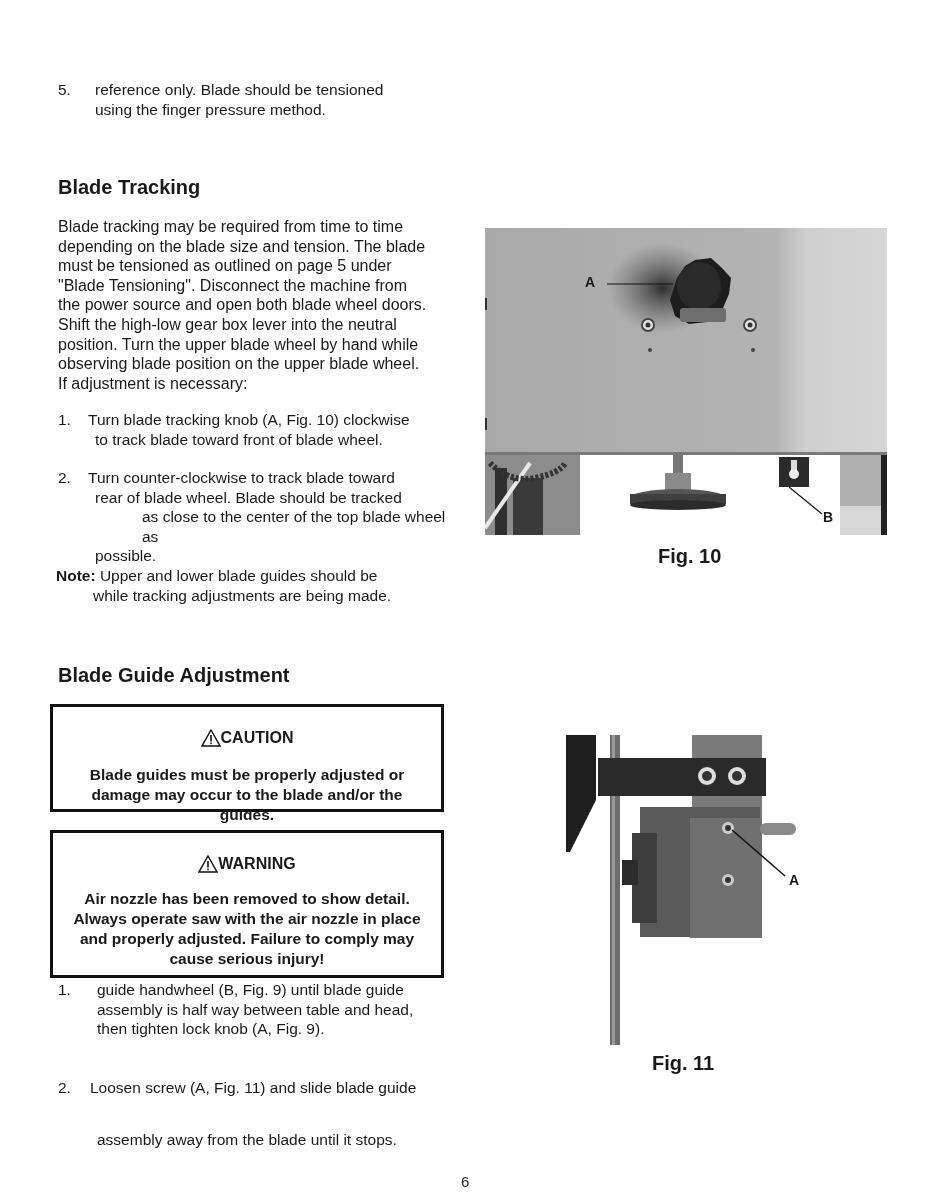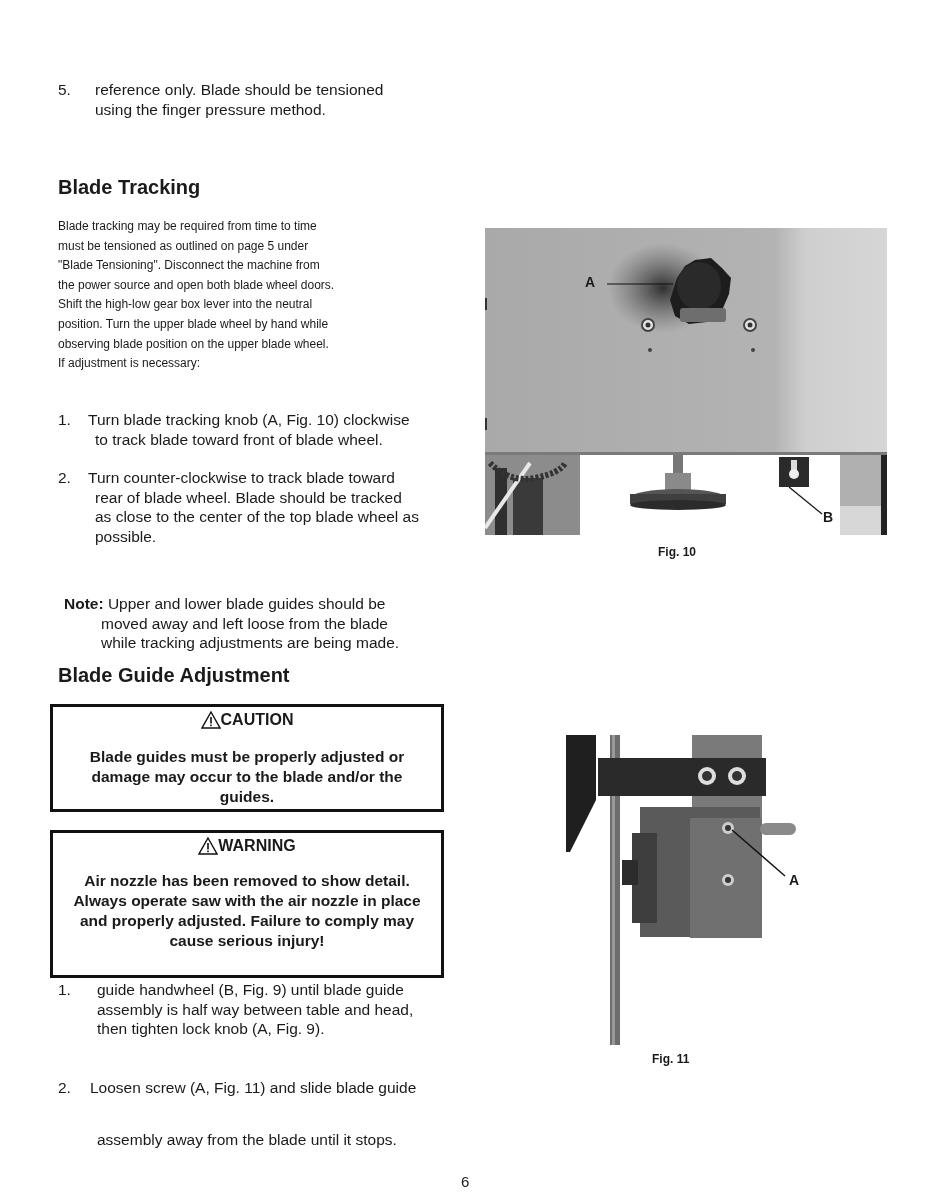--- a/index.html
+++ b/index.html
@@ -1,45 +1,46 @@
 <!DOCTYPE html>
 <html><head>
 <meta charset="utf-8">
 <style>
   html, body { margin:0; padding:0; background:#ffffff; }
   body { width:934px; height:1200px; position:relative; overflow:hidden;
          font-family:"Liberation Sans", sans-serif; color:#1a1a1a; }
   .abs { position:absolute; }
-  .p { font-size:12px; line-height:19.6px; margin:0; }
+  .p { font-size:16px; line-height:19.6px; margin:0; }
   .item { position:absolute; font-size:15.5px; line-height:19.6px; }
   .item .num { position:absolute; left:0; top:0; }
   .h2 { font-size:20px; font-weight:bold; margin:0; }
   .box { position:absolute; border:3px solid #111; box-sizing:border-box; text-align:center; font-weight:bold; font-size:15.5px; line-height:20px; }
-  .box .head { display:flex; align-items:center; justify-content:center; margin-top:3px; font-size:16px; }
+  .box .head { display:flex; align-items:center; justify-content:center; margin-top:21px; font-size:16px; }
   .box .body { margin-top:18px; padding:0 10px; }
   .tri { width:20px; height:18px; }
-  .caption { position:absolute; font-weight:bold; font-size:12px; }
+  .caption { position:absolute; font-weight:bold; font-size:20px; }
   .callout { position:absolute; font-weight:bold; font-size:14px; }
   .pagenum { position:absolute; left:461px; top:1173px; font-size:15px; }
 </style>
 </head>
 <body>
 
 <div class="item" style="left:58px; top:80px; width:400px;">
   <span class="num">5.</span>
   <div style="padding-left:30px;">
     <div style="padding-left:7px;">reference only.  Blade should be tensioned</div>
     <div style="padding-left:7px;">using the finger pressure method.</div>
   </div>
 </div>
 
 <div class="abs h2" style="left:58px; top:176px;">Blade Tracking</div>
 
 <div class="abs p" style="left:58px; top:217px; width:400px;">
   <div>Blade tracking may be required from time to time</div>
+  <div>depending on the blade size and tension.  The blade</div>
   <div>must be tensioned as outlined on page 5 under</div>
   <div>"Blade Tensioning".  Disconnect the machine from</div>
   <div>the power source and open both blade wheel doors.</div>
   <div>Shift the high-low gear box lever into the neutral</div>
   <div>position.  Turn the upper blade wheel by hand while</div>
   <div>observing blade position on the upper blade wheel.</div>
   <div>If adjustment is necessary:</div>
 </div>
 
 <div class="item" style="left:58px; top:410px; width:400px;">
@@ -48,31 +49,30 @@
     <div>Turn blade tracking knob (A, Fig. 10) clockwise</div>
     <div style="padding-left:7px;">to track blade toward front of blade wheel.</div>
   </div>
 </div>
 
 <div class="item" style="left:58px; top:468px; width:400px;">
   <span class="num">2.</span>
   <div style="padding-left:30px;">
     <div>Turn counter-clockwise to track blade toward</div>
     <div style="padding-left:7px;">rear of blade wheel.  Blade should be tracked</div>
-    <div style="padding-left:7px;">as close to the center of the top blade wheel as</div>
+    <div style="padding-left:7px;margin-left:47px;">as close to the center of the top blade wheel as</div>
     <div style="padding-left:7px;">possible.</div>
   </div>
 </div>
 
-<div class="item" style="left:64px; top:566px; width:400px;margin-top:28px;">
+<div class="item" style="left:56px; top:566px; width:400px;">
   <div>
     <b>Note:</b>
     <span>Upper and lower blade guides should be</span>
   </div>
-  <div style="padding-left:37px;">moved away and left loose from the blade</div>
   <div style="padding-left:37px;">while tracking adjustments are being made.</div>
 </div>
 
 <div class="abs h2" style="left:58px; top:664px;">Blade Guide Adjustment</div>
 
 <div class="box" style="left:50px; top:704px; width:394px; height:108px;">
   <div class="head">
     <svg class="tri" viewBox="0 0 20 18">
       <polygon points="10,1 19,17 1,17" fill="none" stroke="#111" stroke-width="1.4"></polygon>
       <rect x="9.2" y="6" width="1.6" height="6.5" fill="#111"></rect>

